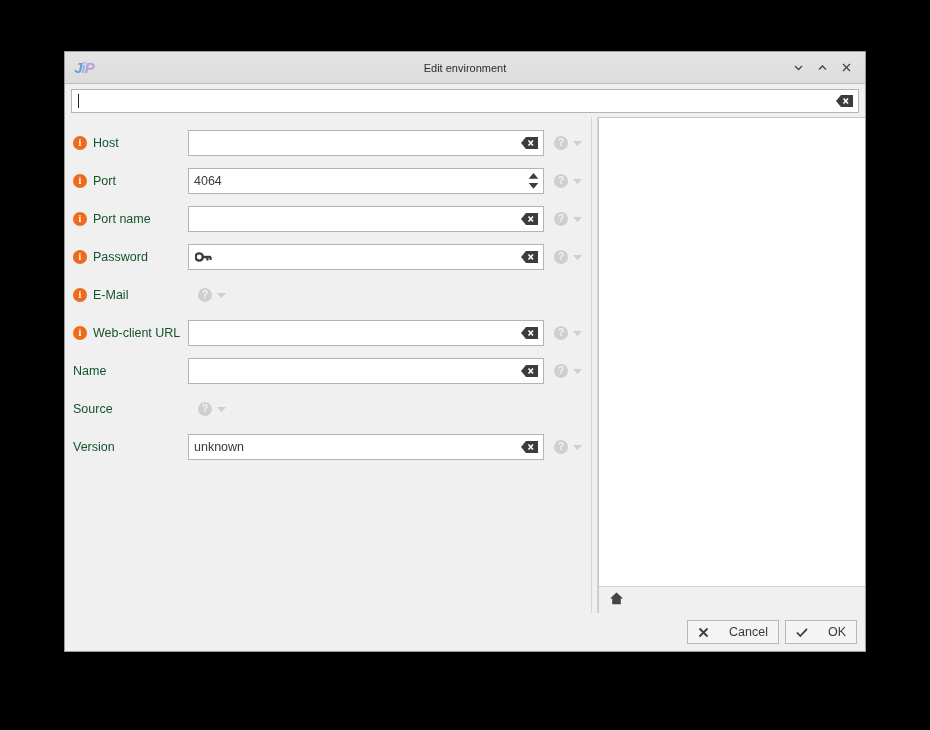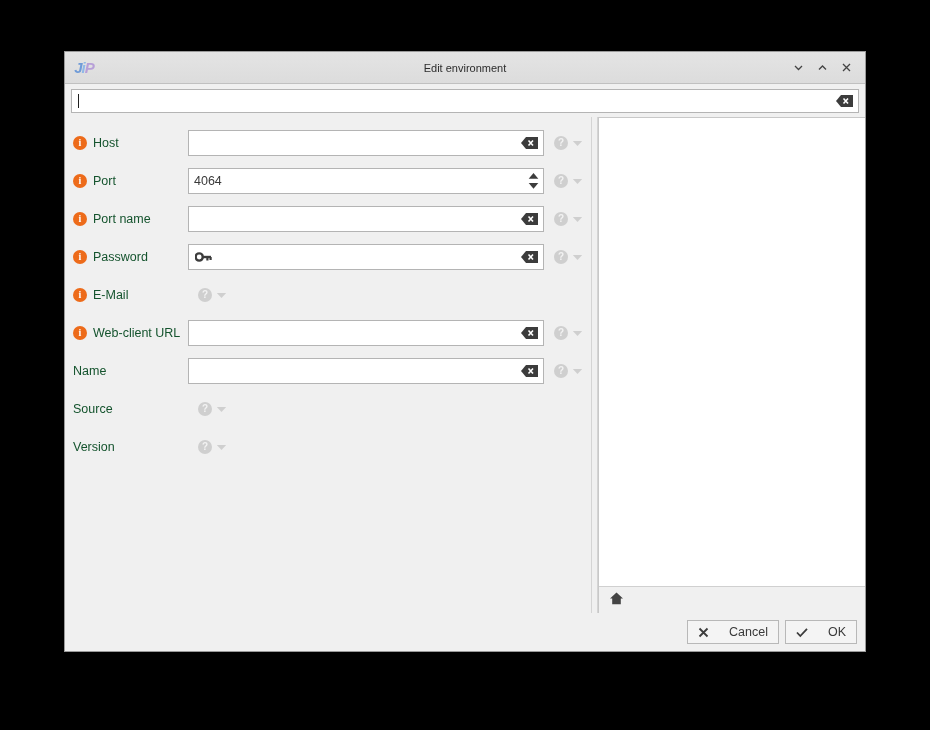--- a/index.html
+++ b/index.html
@@ -547,20 +547,27 @@
                   </svg>
                 </span>
               </div>
             </div>
           </div>
           <div class="row">
             <div class="lbl-cell">
               <span class="lbl-text">Version</span>
             </div>
             <div class="field-cell">
+              <div class="textfield">
+                <span class="val">unknown</span>
+                <span class="fld-clear"><span><svg class="clear-glyph" width="17" height="12" viewBox="0 0 17 12">
+                      <path d="M5 0 H17 V12 H5 L0 6 Z" fill="#3c3c3c"></path>
+                      <path d="M7.5 3.5 L12 8.5 M12 3.5 L7.5 8.5" stroke="#ffffff" stroke-width="1.6" fill="none"></path>
+                    </svg></span></span>
+              </div>
               <div class="help-cell">
                 <span class="help-icon">?</span>
                 <span>
                   <svg class="help-arrow" width="11" height="7" viewBox="0 0 11 7">
                     <path d="M5.5 6 L0.8 1 L10.2 1 Z" fill="#cfcfcf"></path>
                   </svg>
                 </span>
               </div>
             </div>
           </div>

